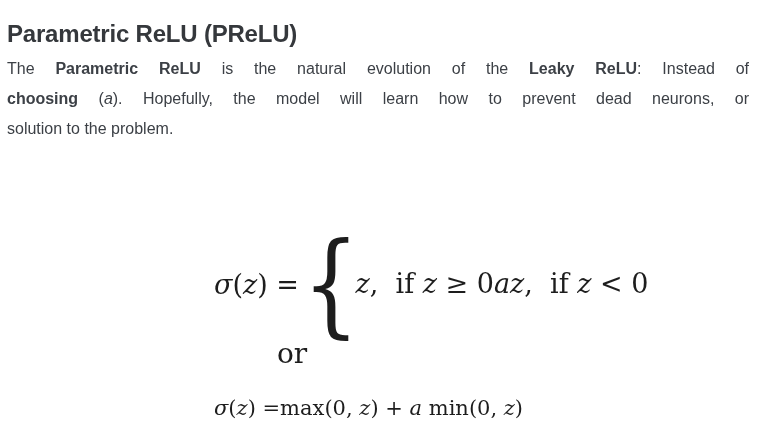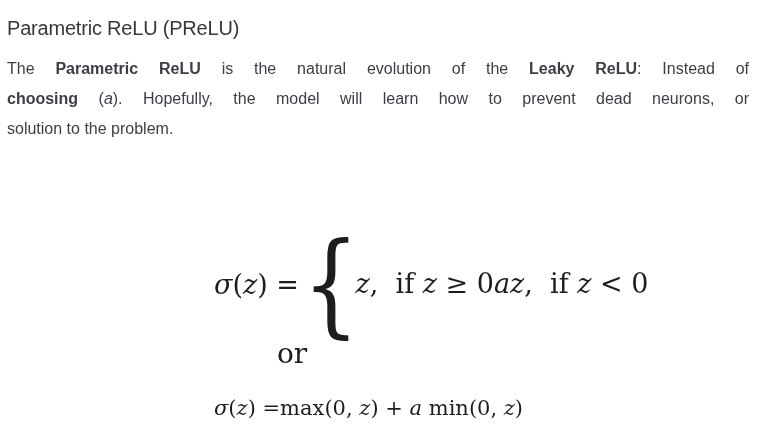--- a/index.html
+++ b/index.html
@@ -8,22 +8,22 @@
     width: 763px;
     height: 434px;
     background: #ffffff;
     font-family: "Liberation Sans", sans-serif;
     overflow: hidden;
   }
   .title {
     position: absolute;
     left: 7px;
     top: 4px;
-    font-size: 20px;
-    font-weight: 400;
+    font-size: 24px;
+    font-weight: 700;
     letter-spacing: -0.2px;
     color: #35383c;
   }
   .para {
     position: absolute;
     left: 7px;
     top: 54px;
     width: 742px;
     font-size: 16px;
     line-height: 30px;

